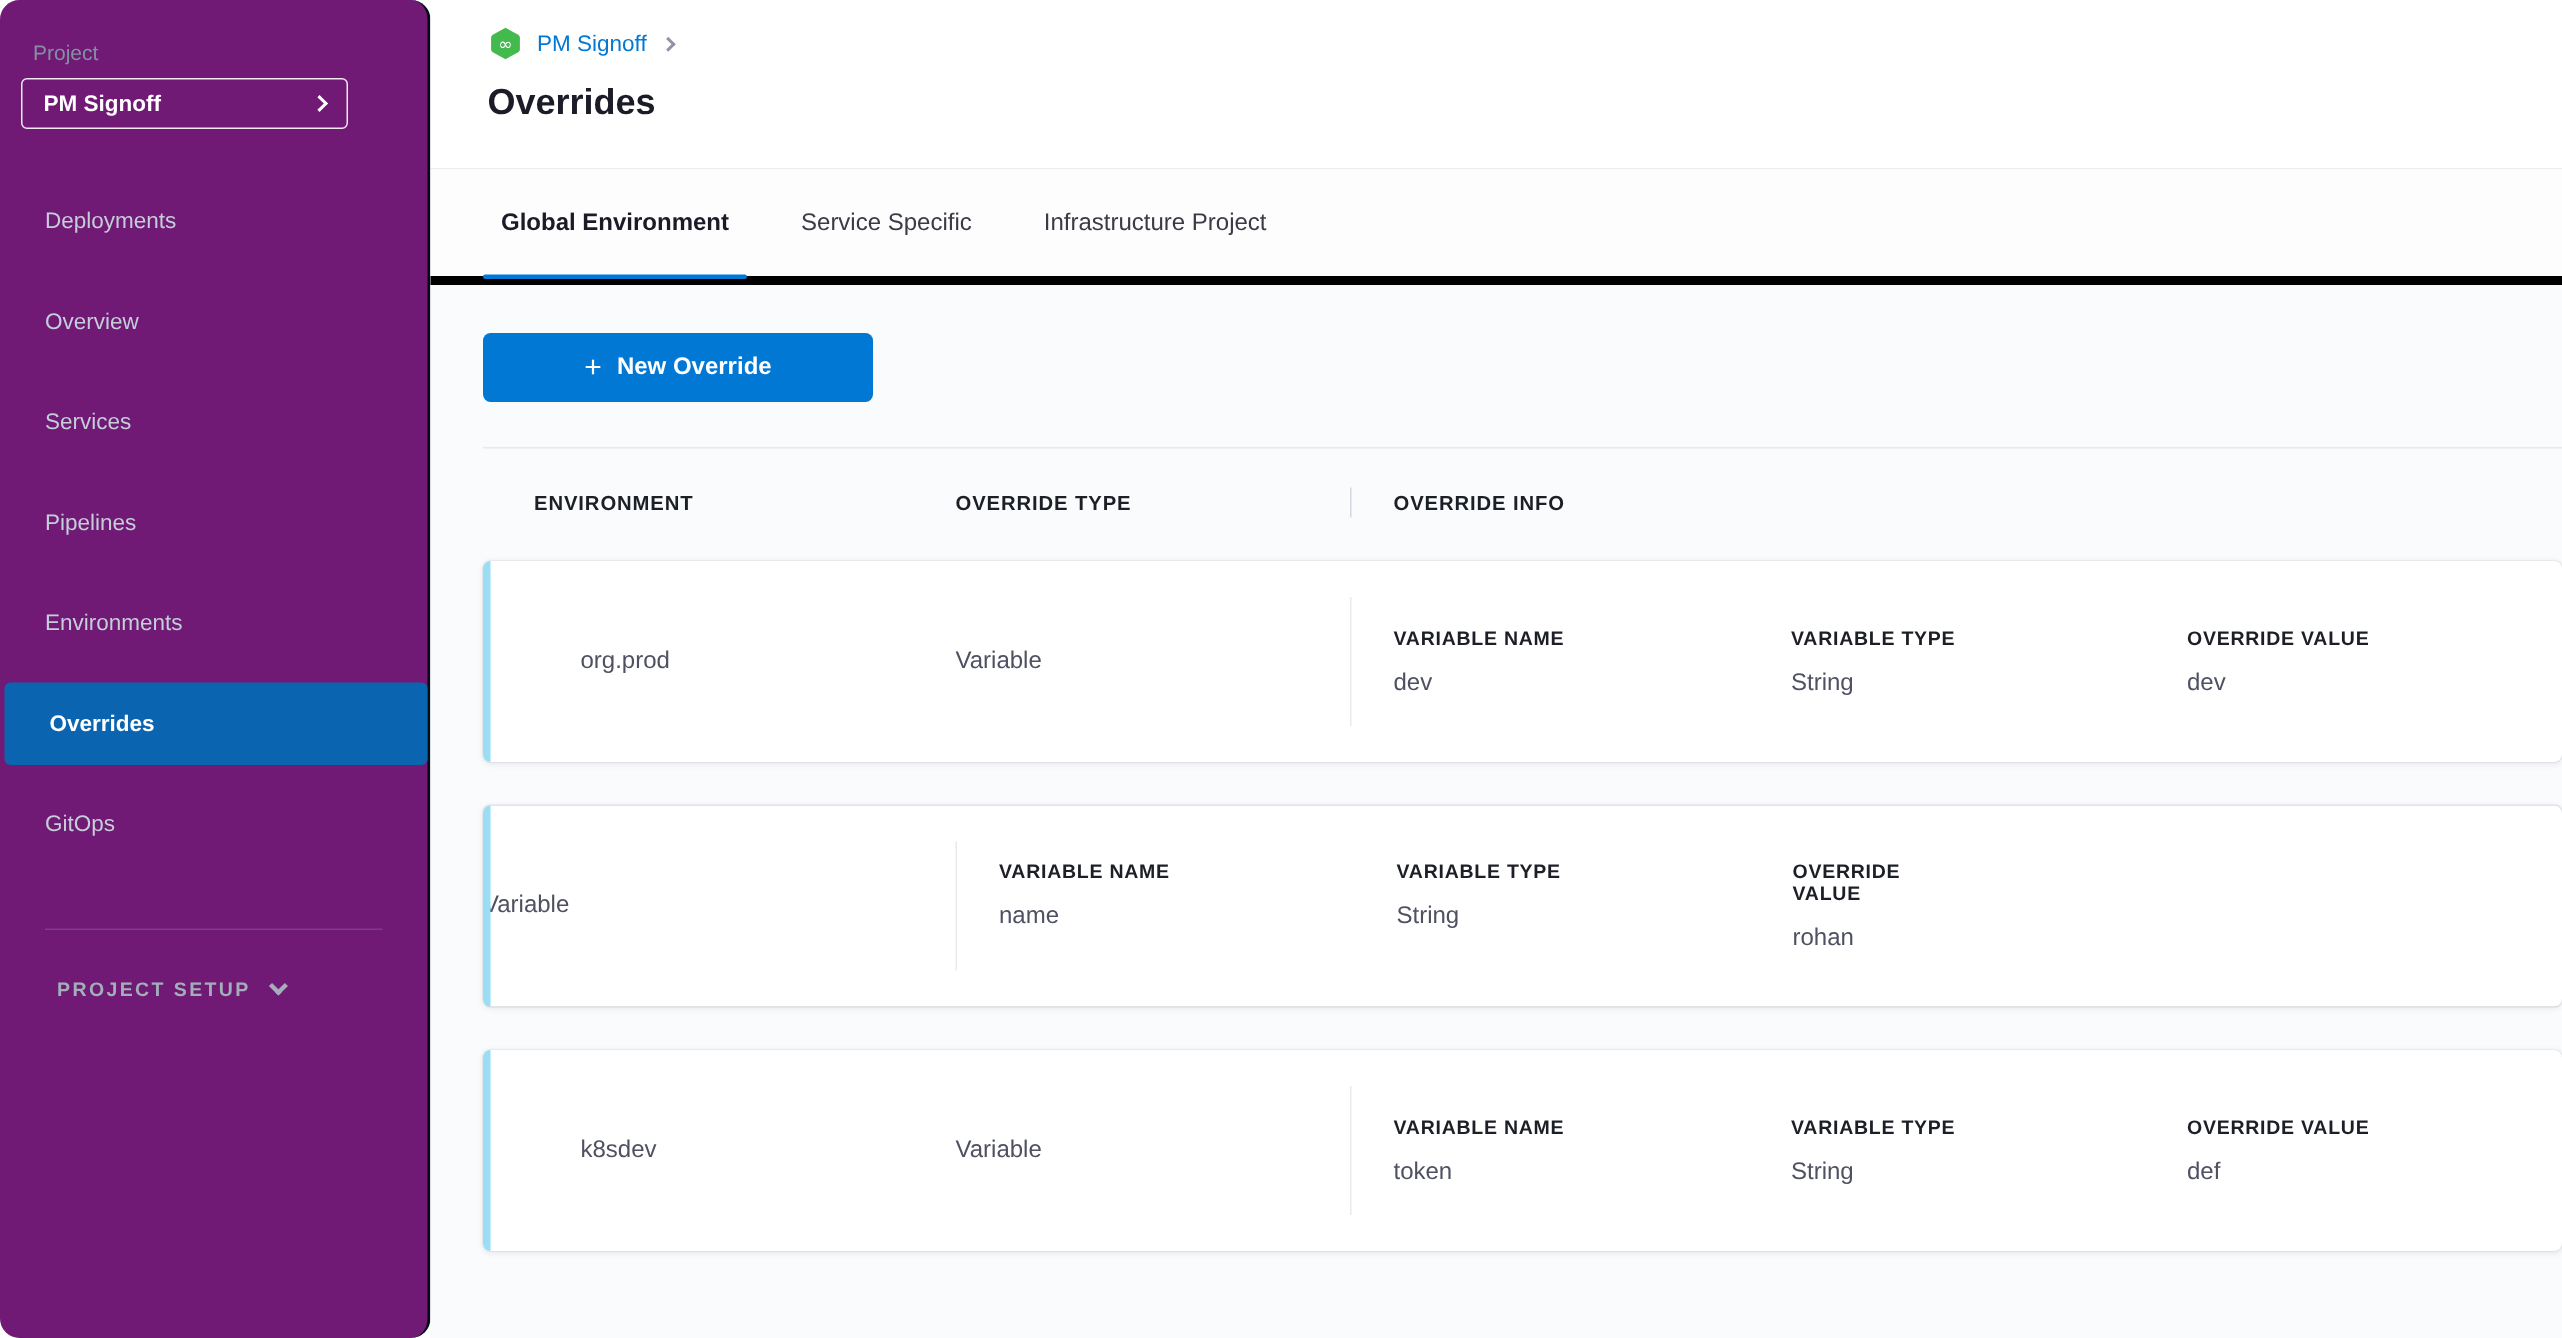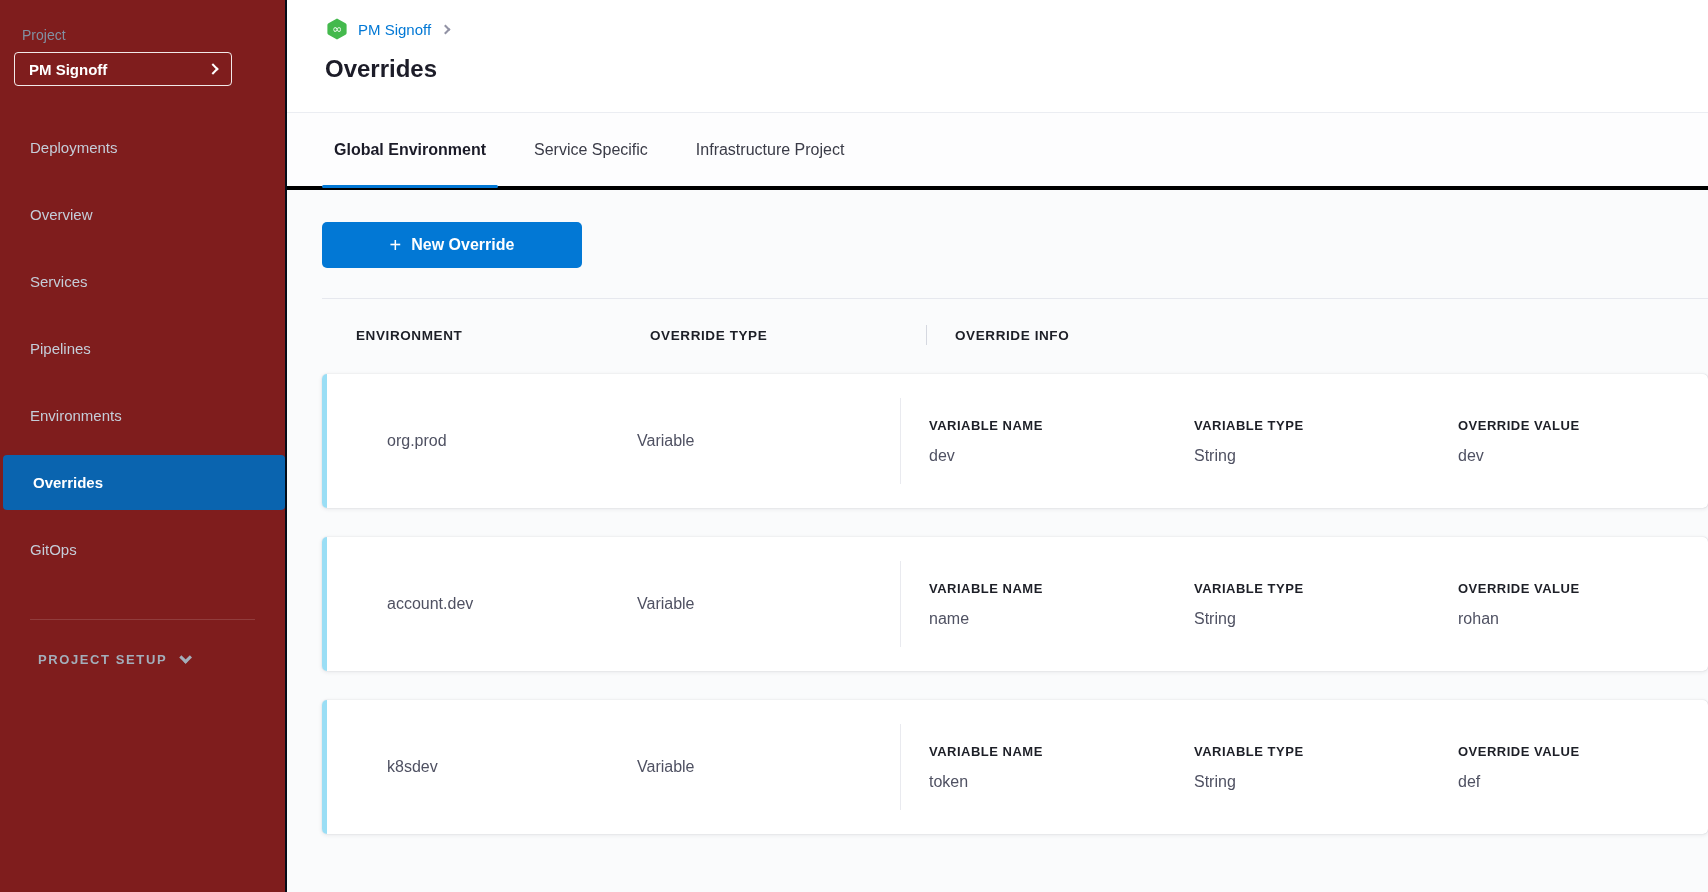--- a/index.html
+++ b/index.html
@@ -2,22 +2,22 @@
 <html><head>
 <meta charset="utf-8">
 <style>
   * { margin:0; padding:0; box-sizing:border-box; }
   html,body { width:1708px; height:892px; overflow:hidden; }
   body { font-family:"Liberation Sans", sans-serif; background:#ffffff; color:#1c1c28; }
   .app { display:flex; width:1708px; height:892px; }
 
   
   .sidebar {
-    width:287px; height:100%; background:#7f1d1d; border-right:2px solid #040c18;
-    flex:0 0 287px; position:relative;
+    width:287px; height:100%; background:#701a75; border-right:2px solid #040c18;
+    flex:0 0 287px; position:relative;border-radius:13px;
   }
   .project-label { color:#8290a2; font-size:14px; margin:27px 0 0 22px; }
   .project-select {
     margin:9px 0 0 14px; width:218px; height:34px; border:1px solid rgba(255,255,255,0.9);
     border-radius:4px; display:flex; align-items:center; justify-content:space-between;
     padding:0 14px; cursor:pointer;
   }
   .project-select .pname { color:#ffffff; font-size:15px; font-weight:700; }
   .chev-right {
     width:8px; height:8px; border-right:2.5px solid #ffffff; border-bottom:2.5px solid #ffffff;
@@ -48,21 +48,21 @@
   .breadcrumb { display:flex; align-items:center; gap:9px; height:26px; }
   .cd-icon { width:24px; height:24px; flex:0 0 24px; }
   .crumb-link { color:#0278d5; font-size:15px; font-weight:500; cursor:pointer; }
   .crumb-sep {
     width:7px; height:7px; border-right:2px solid #9293a5; border-bottom:2px solid #9293a5;
     transform:rotate(-45deg); display:inline-block; margin-left:2px;
   }
   .page-title { font-size:24px; font-weight:700; color:#1c1c28; margin-top:13px; }
 
   .tabbar {
-    background:#fdfdfe; height:77px; border-bottom:4px solid #000000;
+    background:#fdfdfe; height:77px; border-bottom:6px solid #000000;
     display:flex; align-items:stretch; padding-left:35px;
   }
   .tab {
     display:flex; align-items:center; padding:0 12px; margin-right:24px;
     font-size:16px; color:#3a3b47; font-weight:500; cursor:pointer; position:relative; white-space:nowrap;
   }
   .tab.active { color:#1b1b28; font-weight:700; }
   .tab.active::after {
     content:""; position:absolute; left:0; right:0; bottom:-2px; height:3px;
     background:#0278d5; border-radius:2px;
@@ -72,21 +72,21 @@
   .btn-primary {
     width:260px; height:46px; background:#0278d5; color:#ffffff; border:none; border-radius:5px;
     font-size:16px; font-weight:600; font-family:"Liberation Sans", sans-serif; cursor:pointer;
     display:flex; align-items:center; justify-content:center; gap:10px;
   }
   .btn-plus { font-size:20px; font-weight:400; line-height:1; }
   .content-divider { border:none; border-top:1px solid #e6e8ee; margin:30px 0 0 0; }
 
   .grid-cols { display:grid; grid-template-columns:315px 263px 1fr; }
 
-  .table-head { margin-top:26px; align-items:center;gap:13px; }
+  .table-head { margin-top:26px; align-items:center; }
   .th { font-size:13.5px; font-weight:700; letter-spacing:0.6px; color:#1d1f27; text-transform:uppercase; }
   .th-env { padding-left:34px; }
   .th-info { border-left:1px solid #d5d8e0; padding-left:28px; height:20px; display:flex; align-items:center; }
 
   .card {
     background:#ffffff; border-radius:5px; height:134px; margin-top:29px; position:relative;
     box-shadow:0 0 1px rgba(40,41,61,0.25), 0 1px 4px rgba(40,41,61,0.10);
     overflow:hidden; cursor:pointer;
   }
   .card::before {
@@ -194,21 +194,20 @@
             <div>
               <div class="info-label">OVERRIDE VALUE</div>
               <div class="info-value">dev</div>
             </div>
           </div>
         </div>
       </div>
 
       <div class="card">
         <div class="card-grid grid-cols">
-          <div class="cell-env">account.dev</div>
           <div class="cell-type">Variable</div>
           <div class="info-group">
             <div>
               <div class="info-label">VARIABLE NAME</div>
               <div class="info-value">name</div>
             </div>
             <div>
               <div class="info-label">VARIABLE TYPE</div>
               <div class="info-value">String</div>
             </div>

